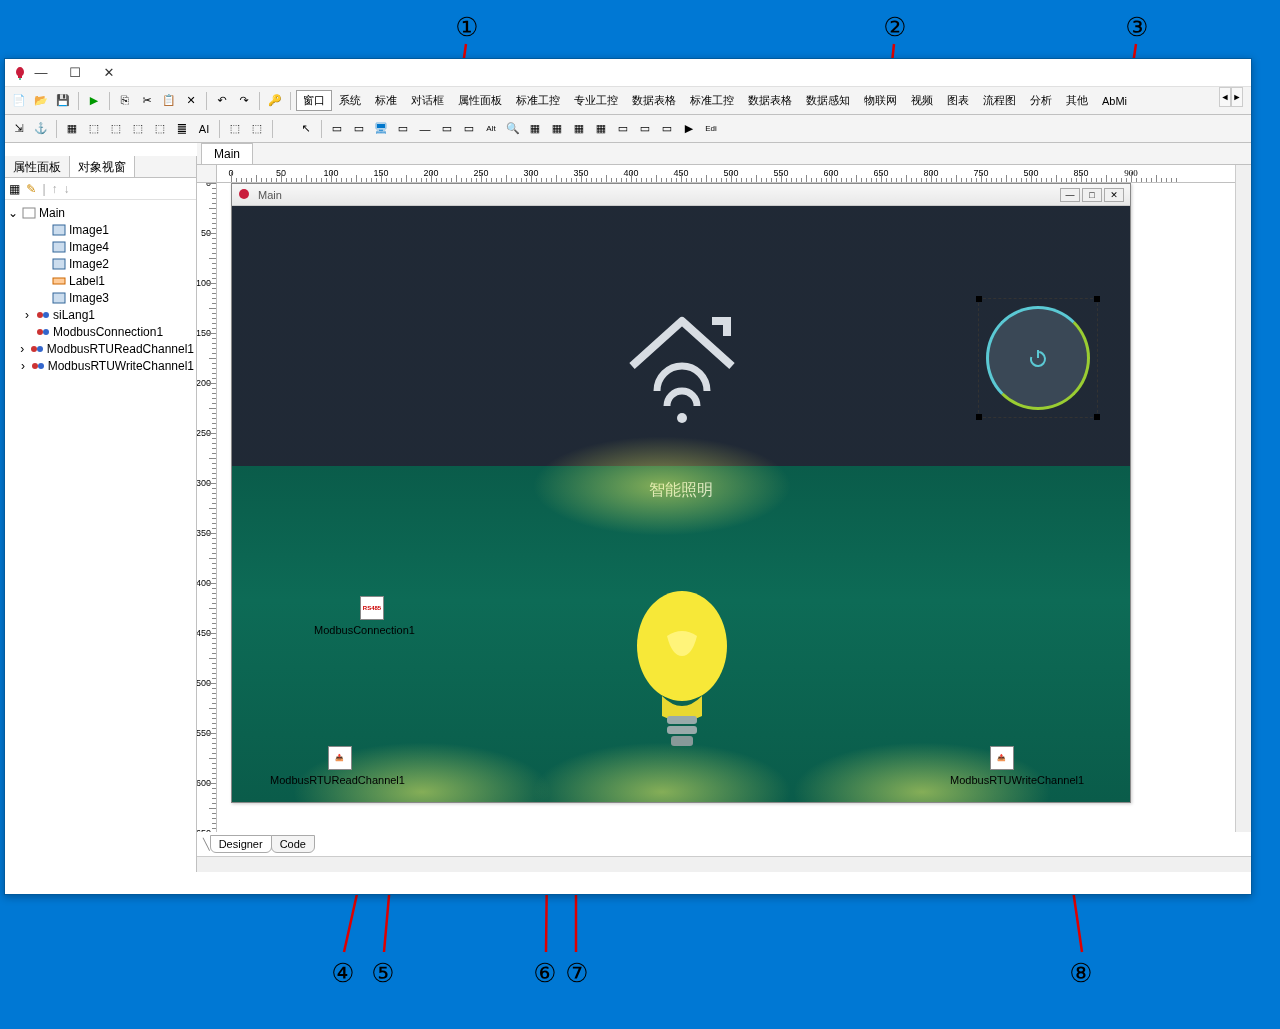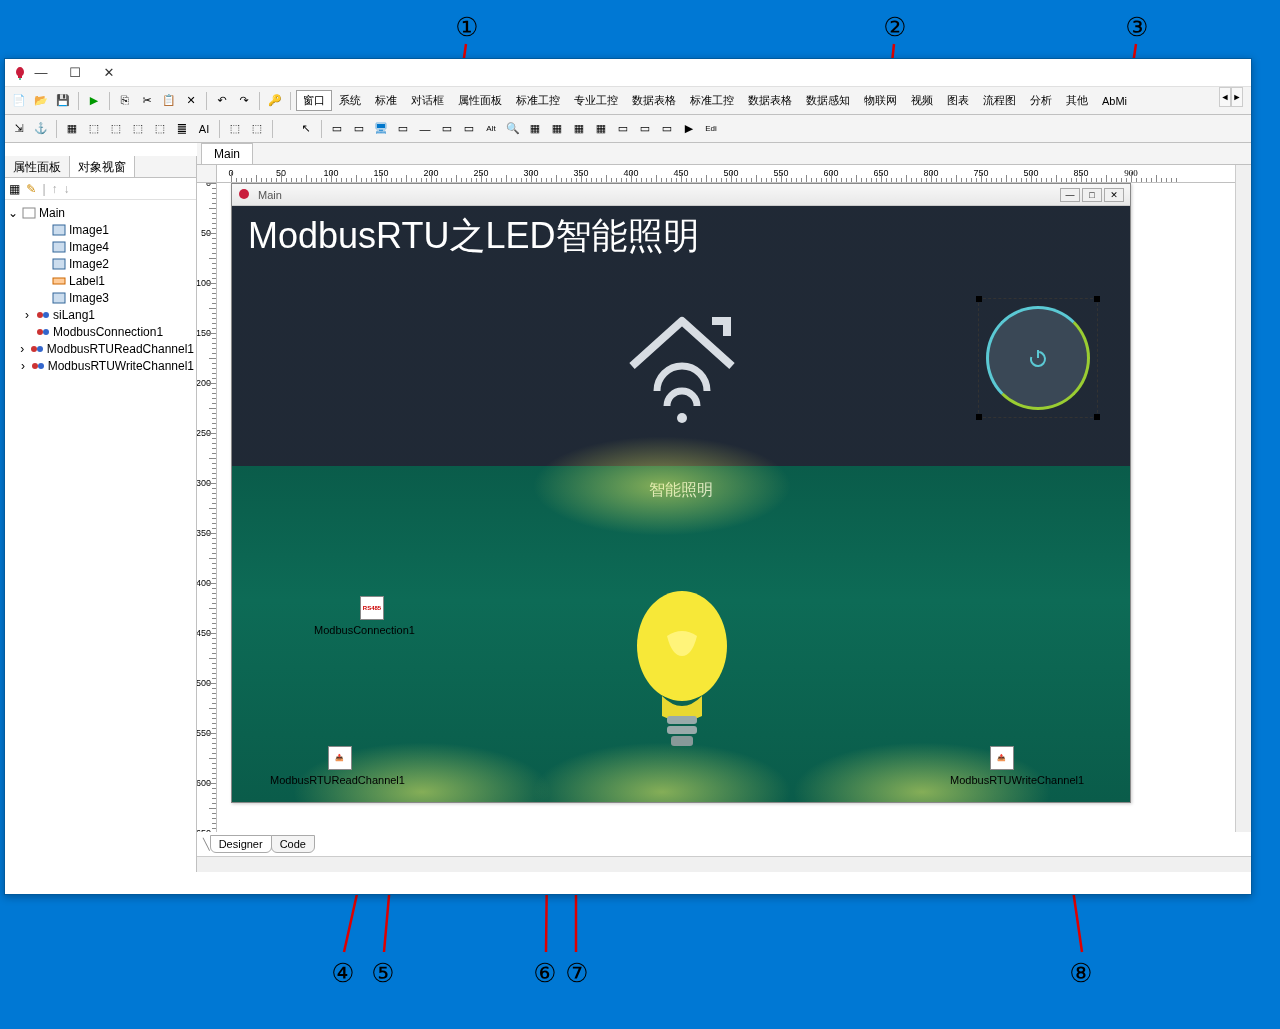--- a/index.html
+++ b/index.html
@@ -665,21 +665,20 @@
             <span class="form-title">Main</span>
             <div class="form-wctrls">
               <div class="form-wbtn">—</div>
               <div class="form-wbtn">□</div>
               <div class="form-wbtn">✕</div>
             </div>
           </div>
           <div class="form-body">
 
             <div class="hero">
-              <div class="hero-title">ModbusRTU之LED智能照明</div>
               <div class="house-icon">
                 <svg width="140" height="120" viewBox="0 0 140 120">
                   <path d="M20 60 L70 15 L120 60" stroke="#d8dde3" stroke-width="8" fill="none" stroke-linejoin="round"></path>
                   <path d="M115 30 L115 15 L100 15" stroke="#d8dde3" stroke-width="8" fill="none"></path>
                   <path d="M45 85 A25 25 0 0 1 95 85" stroke="#d8dde3" stroke-width="7" fill="none"></path>
                   <path d="M55 100 A15 15 0 0 1 85 100" stroke="#d8dde3" stroke-width="7" fill="none"></path>
                   <circle cx="70" cy="112" r="5" fill="#d8dde3"></circle>
                 </svg>
               </div>
 

